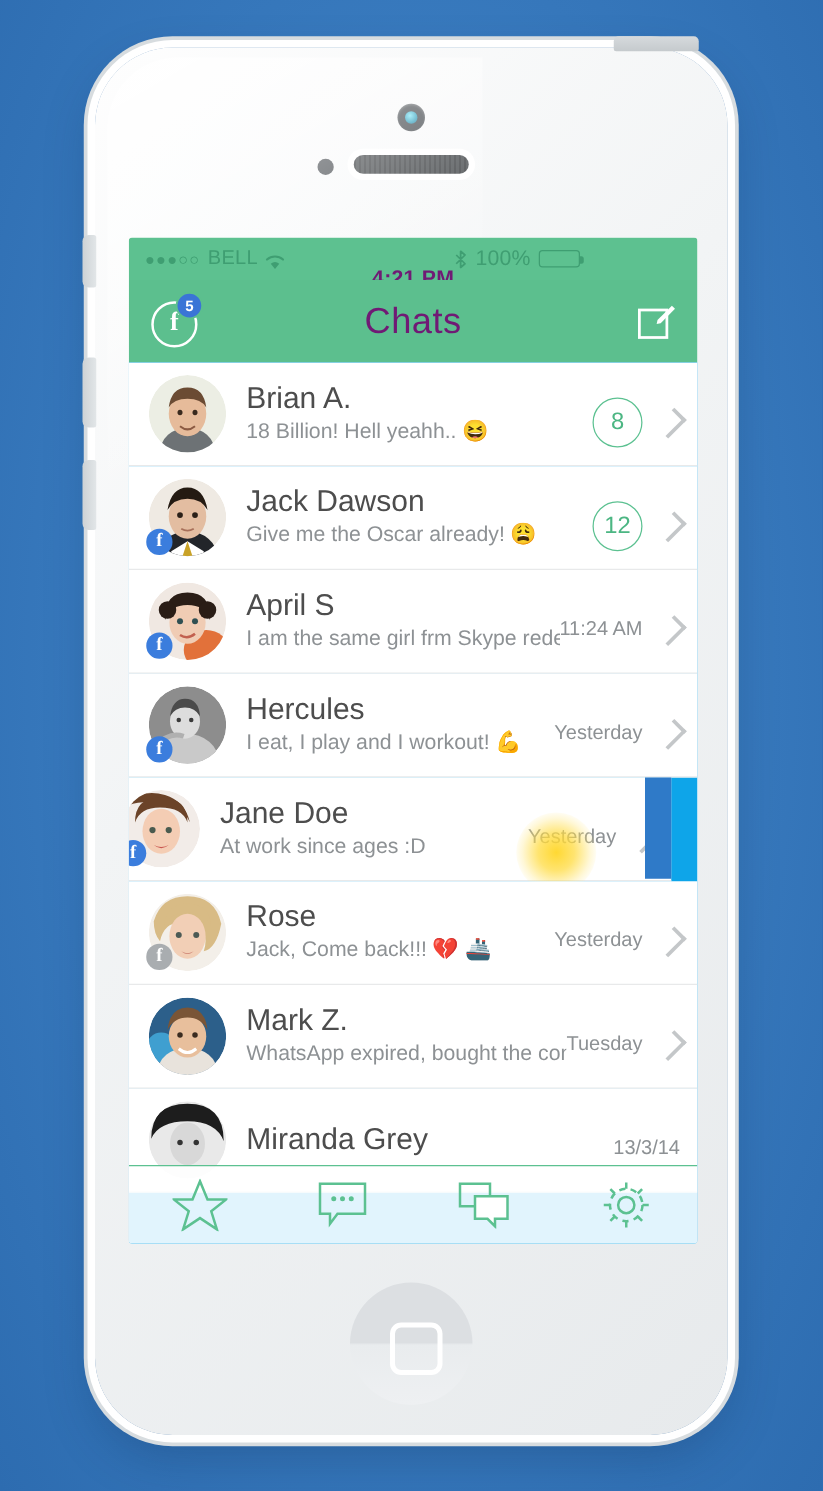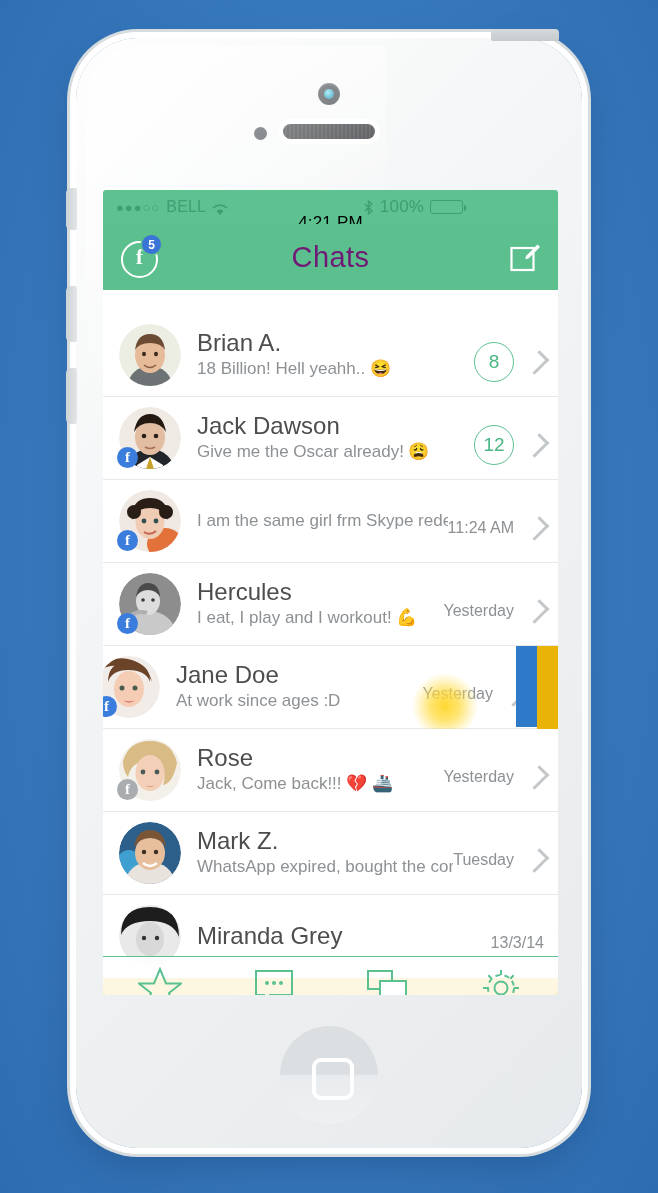--- a/index.html
+++ b/index.html
@@ -112,21 +112,21 @@
     background: #5dc190;
     display: flex;
     align-items: center;
     padding: 0 13px;
     color: #3f9e72;
     font-size: 17px;
     letter-spacing: 0.2px;
   }
   .sb-left, .sb-right { display: flex; align-items: center; gap: 6px; flex: 1; }
   .sb-right { justify-content: flex-start; }
-  .sb-center { font-weight: normal; color: #000000; margin-top: 32px; }
+  .sb-center { font-weight: bold; color: #701a75; margin-top: 32px; }
   .dots { letter-spacing: 1px; font-size: 13px; }
   .carrier { font-size: 16px; text-align: right; }
   .wifi { display:inline-block; width:16px; height:13px; }
   .bt { display:inline-block; width:11px; height:15px; }
   .battery {
     width: 33px; height: 14px;
     border: 1.6px solid #3f9e72;
     border-radius: 3px;
     position: relative;
     padding: 1.5px;
@@ -175,25 +175,24 @@
     background: #3a74d6;
     color: #ffffff; font-size: 12px; font-weight: bold;
     display: flex; align-items: center; justify-content: center;
     padding: 0 3px; box-sizing: border-box;
     box-shadow: 0 0 0 1.5px #5cbf8e;
   }
   .compose { margin-left: auto; width: 34px; height: 34px; position: relative; z-index: 2; }
 
   
   .chatlist {
-    background: #eab308;
+    background: #0ea5e9;
     height: calc(805px - 34px - 66px);
     position: relative;
     overflow: hidden;
-    margin-top: 24px;
   }
   .row {
     position: relative;
     height: 83px;
     display: flex;
     align-items: center;
     padding: 0 14px 0 16px;
     background: #ffffff;
     box-sizing: border-box;
     border-bottom: 1px solid #e8e9ea;
@@ -401,20 +400,21 @@
                 <circle cx="15" cy="22" r="7" fill="#2a1d16"></circle>
                 <circle cx="47" cy="22" r="7" fill="#2a1d16"></circle>
                 <ellipse cx="25" cy="31" rx="2.4" ry="2.4" fill="#2f4f52"></ellipse>
                 <ellipse cx="37" cy="31" rx="2.4" ry="2.4" fill="#2f4f52"></ellipse>
                 <path d="M25 42 q6 4 12 -1" stroke="#c2604f" stroke-width="2" fill="none"></path>
               </svg>
             </div>
             <div class="fb-dot">f</div>
           </div>
           <div class="row-text">
+            <div class="row-name">April S</div>
             <div class="row-msg">I am the same girl frm Skype redesign!</div>
           </div>
           <div class="row-right meta-wrap">
             <div class="meta-stack">
               <div class="time">11:24 AM</div>
             </div>
             <div class="chev"></div>
           </div>
         </div>
 

